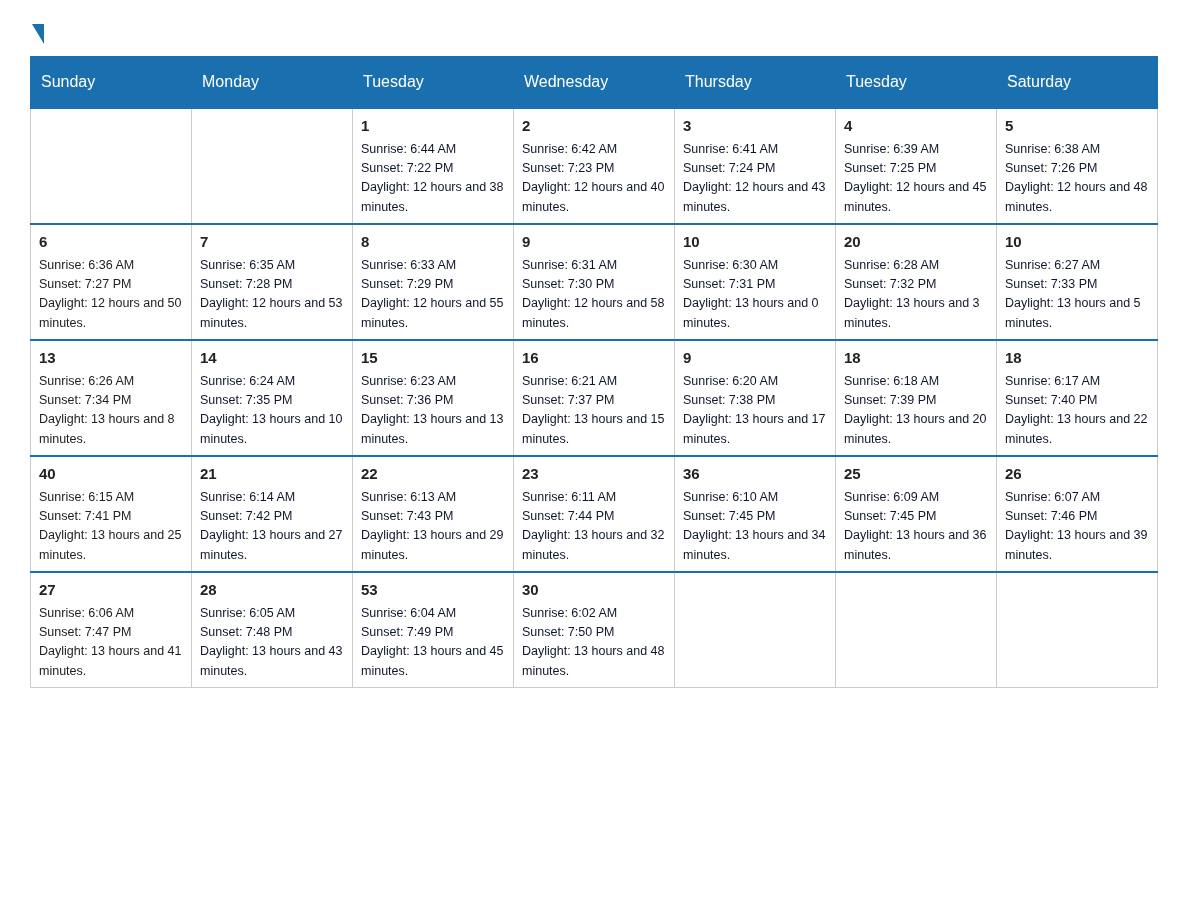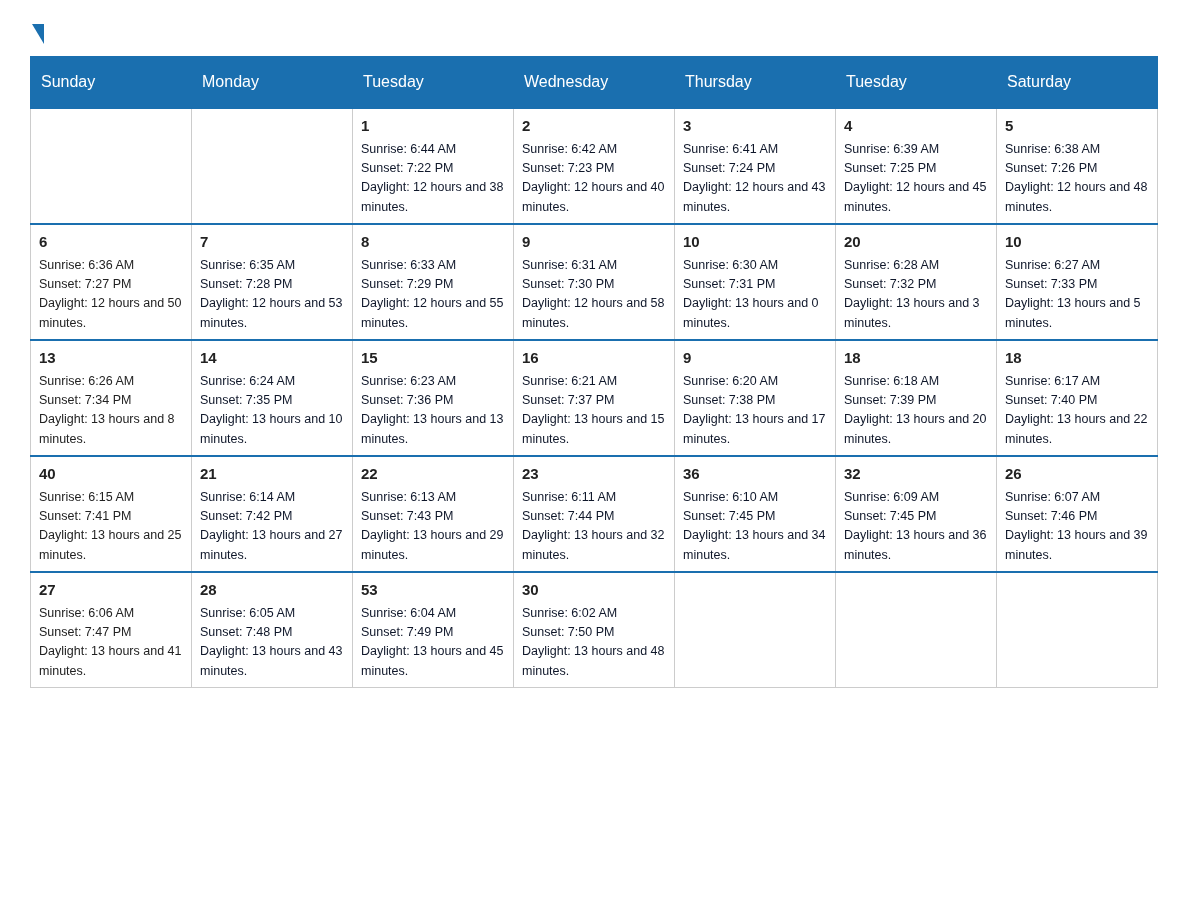--- a/index.html
+++ b/index.html
@@ -241,21 +241,21 @@
         </td>
         <td>
           <span class="day-number">23</span>
           <div class="day-info">Sunrise: 6:11 AM<br>Sunset: 7:44 PM<br>Daylight: 13 hours and 32 minutes.</div>
         </td>
         <td>
           <span class="day-number">36</span>
           <div class="day-info">Sunrise: 6:10 AM<br>Sunset: 7:45 PM<br>Daylight: 13 hours and 34 minutes.</div>
         </td>
         <td>
-          <span class="day-number">32</span>
+          <span class="day-number">25</span>
           <div class="day-info">Sunrise: 6:09 AM<br>Sunset: 7:45 PM<br>Daylight: 13 hours and 36 minutes.</div>
         </td>
         <td>
           <span class="day-number">26</span>
           <div class="day-info">Sunrise: 6:07 AM<br>Sunset: 7:46 PM<br>Daylight: 13 hours and 39 minutes.</div>
         </td>
       </tr>
       <tr class="row-separator">
         <td>
           <span class="day-number">27</span>

